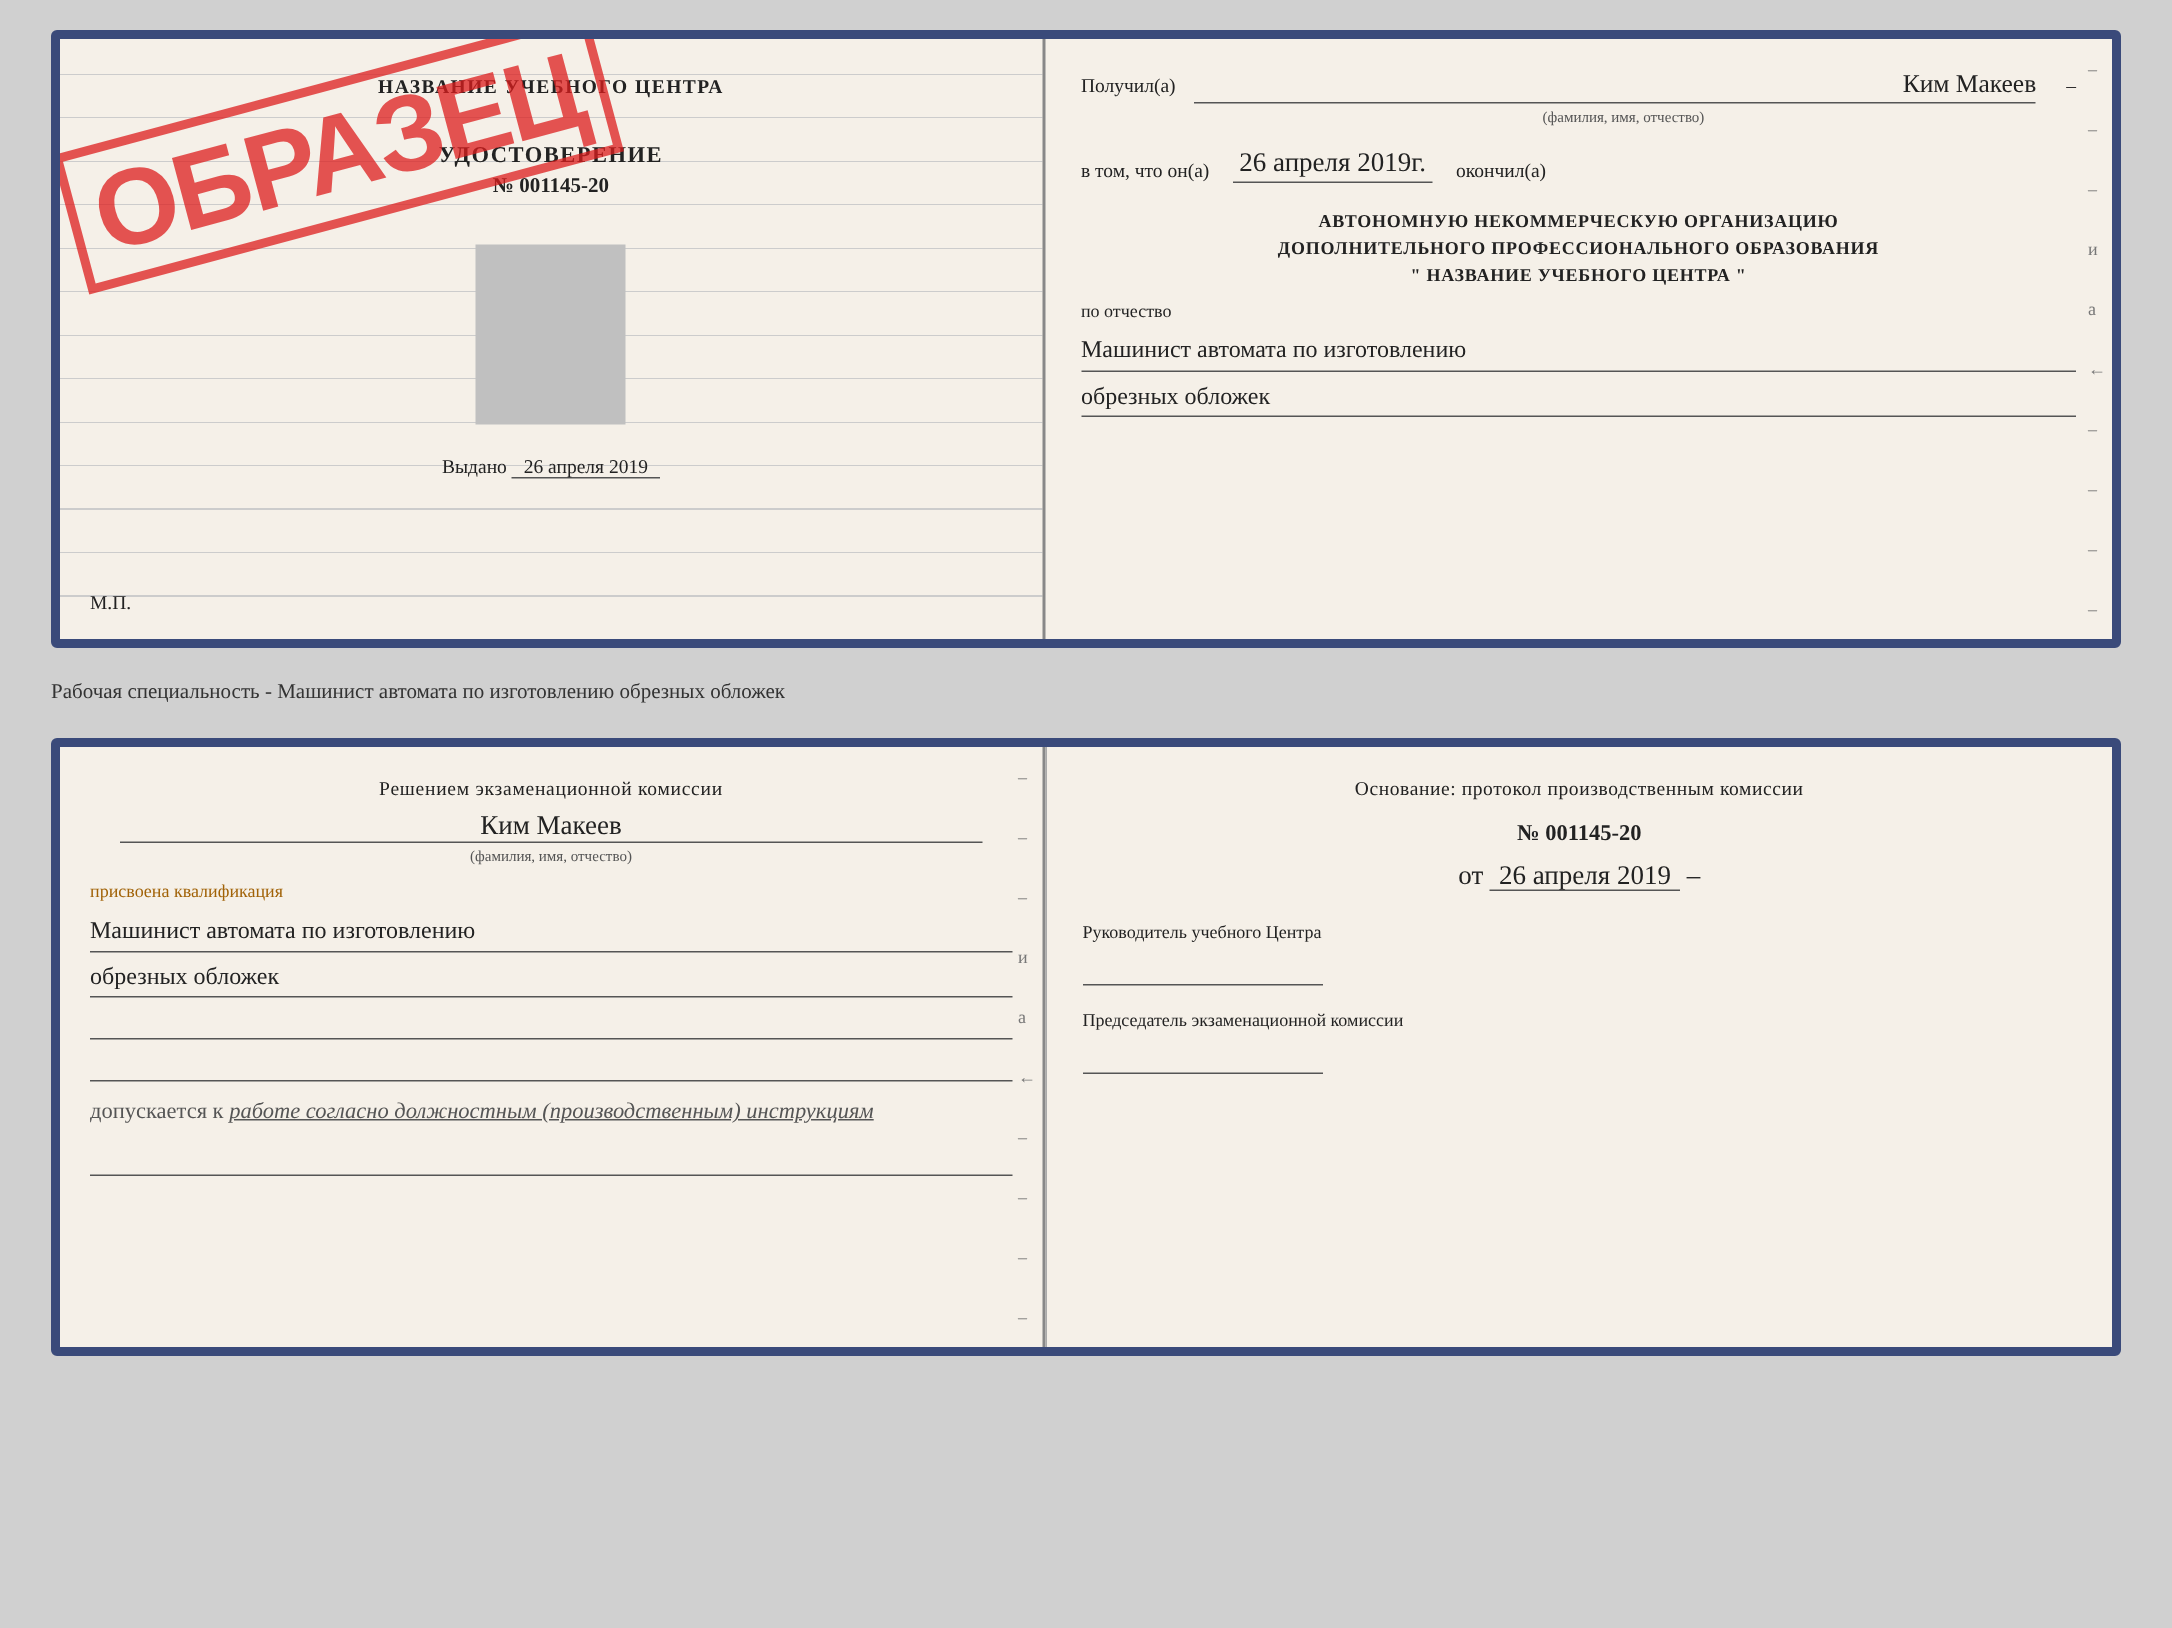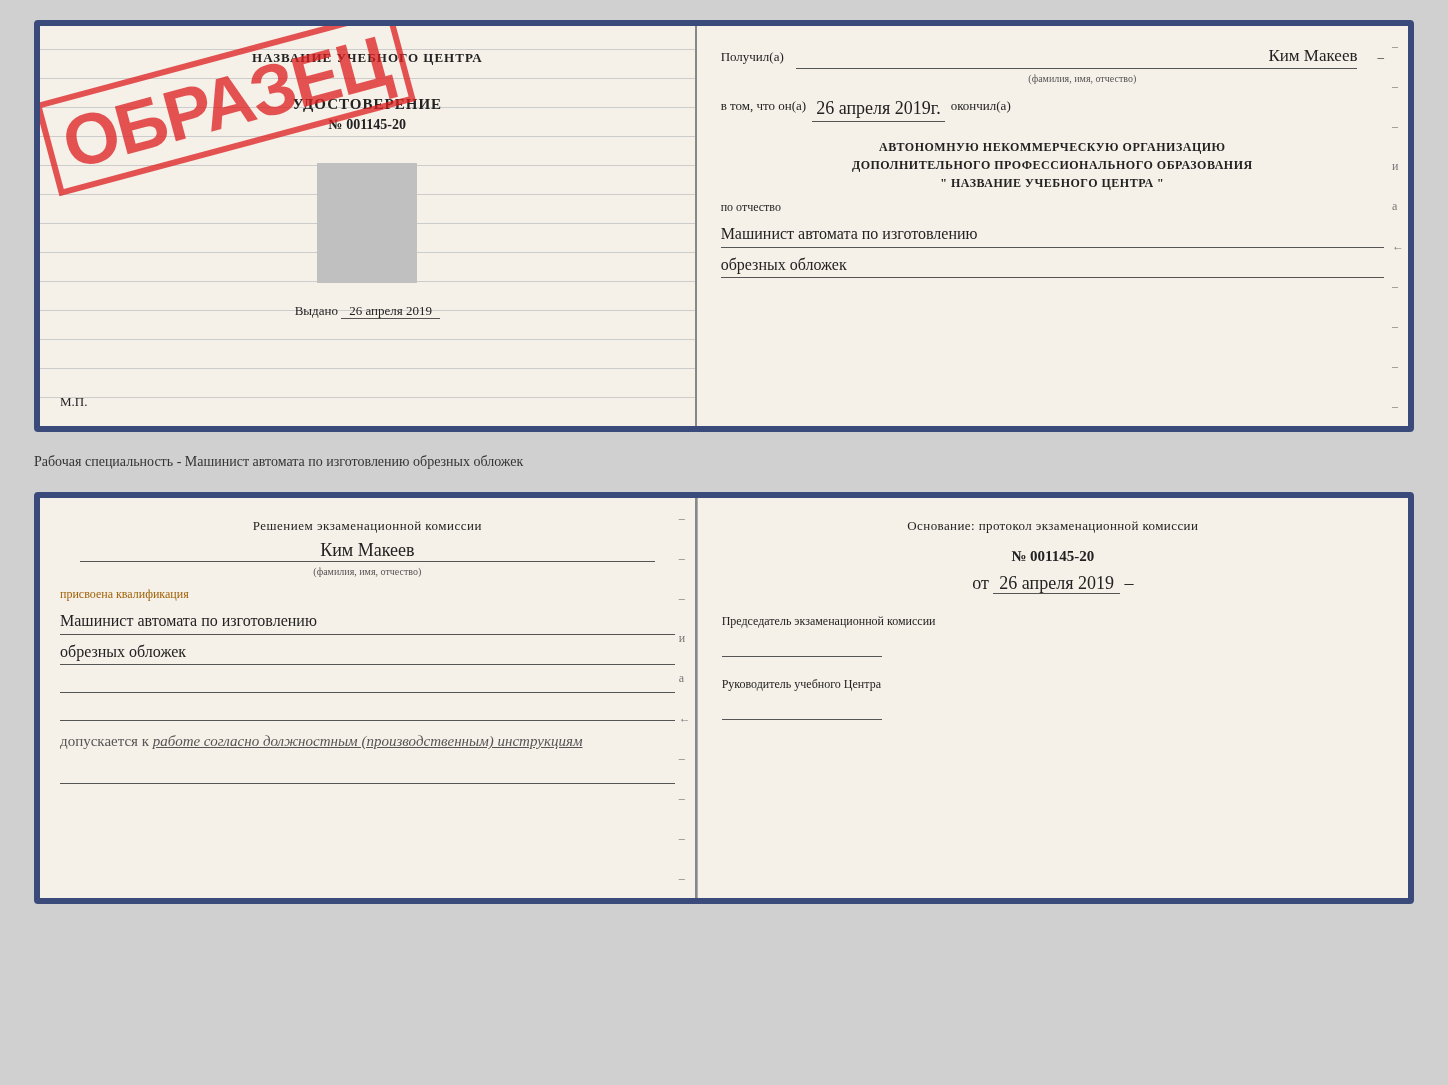--- a/index.html
+++ b/index.html
@@ -144,22 +144,22 @@
       text-align: center;
       margin-bottom: 14px;
       margin-left: 60px;
     }
 
     .vtom-line {
       font-size: 13px;
       color: #222;
       margin-bottom: 16px;
       display: flex;
-      align-items: flex-start;
-      gap: 6px;
+      align-items: flex-end;
+      gap: 16px;
     }
 
     .date-underline {
       font-family: 'Segoe Script', 'Comic Sans MS', cursive;
       font-size: 18px;
       border-bottom: 1px solid #555;
       padding: 0 4px 2px 4px;
       color: #222;
     }
 
@@ -414,33 +414,33 @@
         <span>а</span>
         <span>←</span>
         <span>–</span>
         <span>–</span>
         <span>–</span>
         <span>–</span>
     </div>
   </div>
 
   <div class="doc-right">
-    <div class="osnov-text">Основание: протокол экзаменационной комиссии</div>
+    <div class="osnov-text">Основание: протокол производственным комиссии</div>
 
     <div class="protocol-number">№ 001145-20</div>
 
     <div class="protocol-date">
       <span>от</span>
       <span style="border-bottom:1px solid #555;padding:0 6px;">26 апреля 2019</span>
       <span>–</span>
     </div>
 
+    <div class="signature-block" style="margin-top:20px;">
+      <div>Руководитель учебного Центра</div>
+      <div class="sig-line"></div>
+    </div>
+
     <div class="signature-block">
       <div>Председатель экзаменационной комиссии</div>
       <div class="sig-line"></div>
     </div>
-
-    <div class="signature-block" style="margin-top:20px;">
-      <div>Руководитель учебного Центра</div>
-      <div class="sig-line"></div>
-    </div>
   </div>
 </div>
 
 </body></html>

